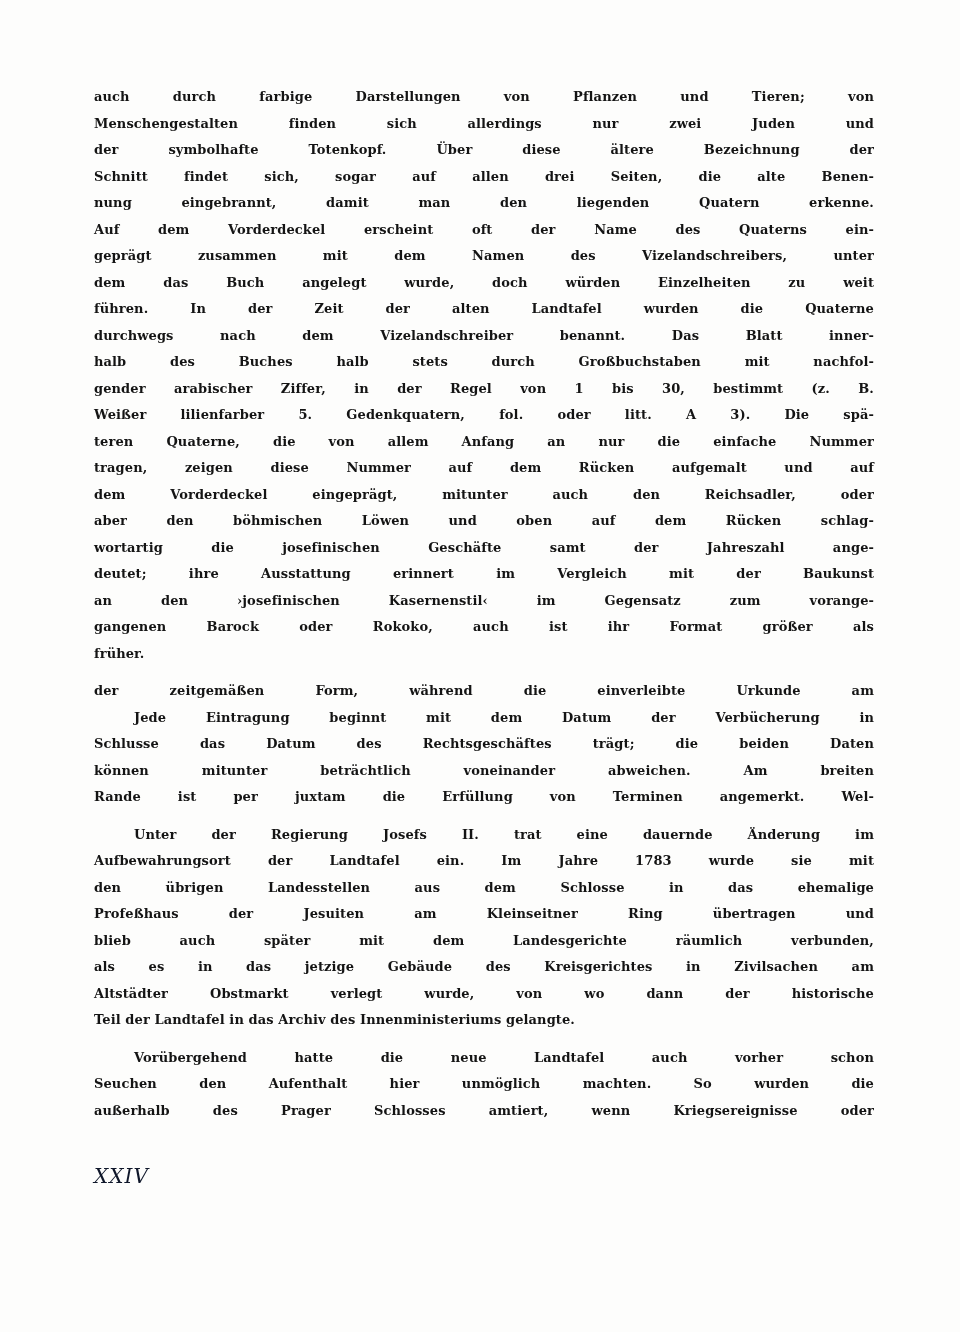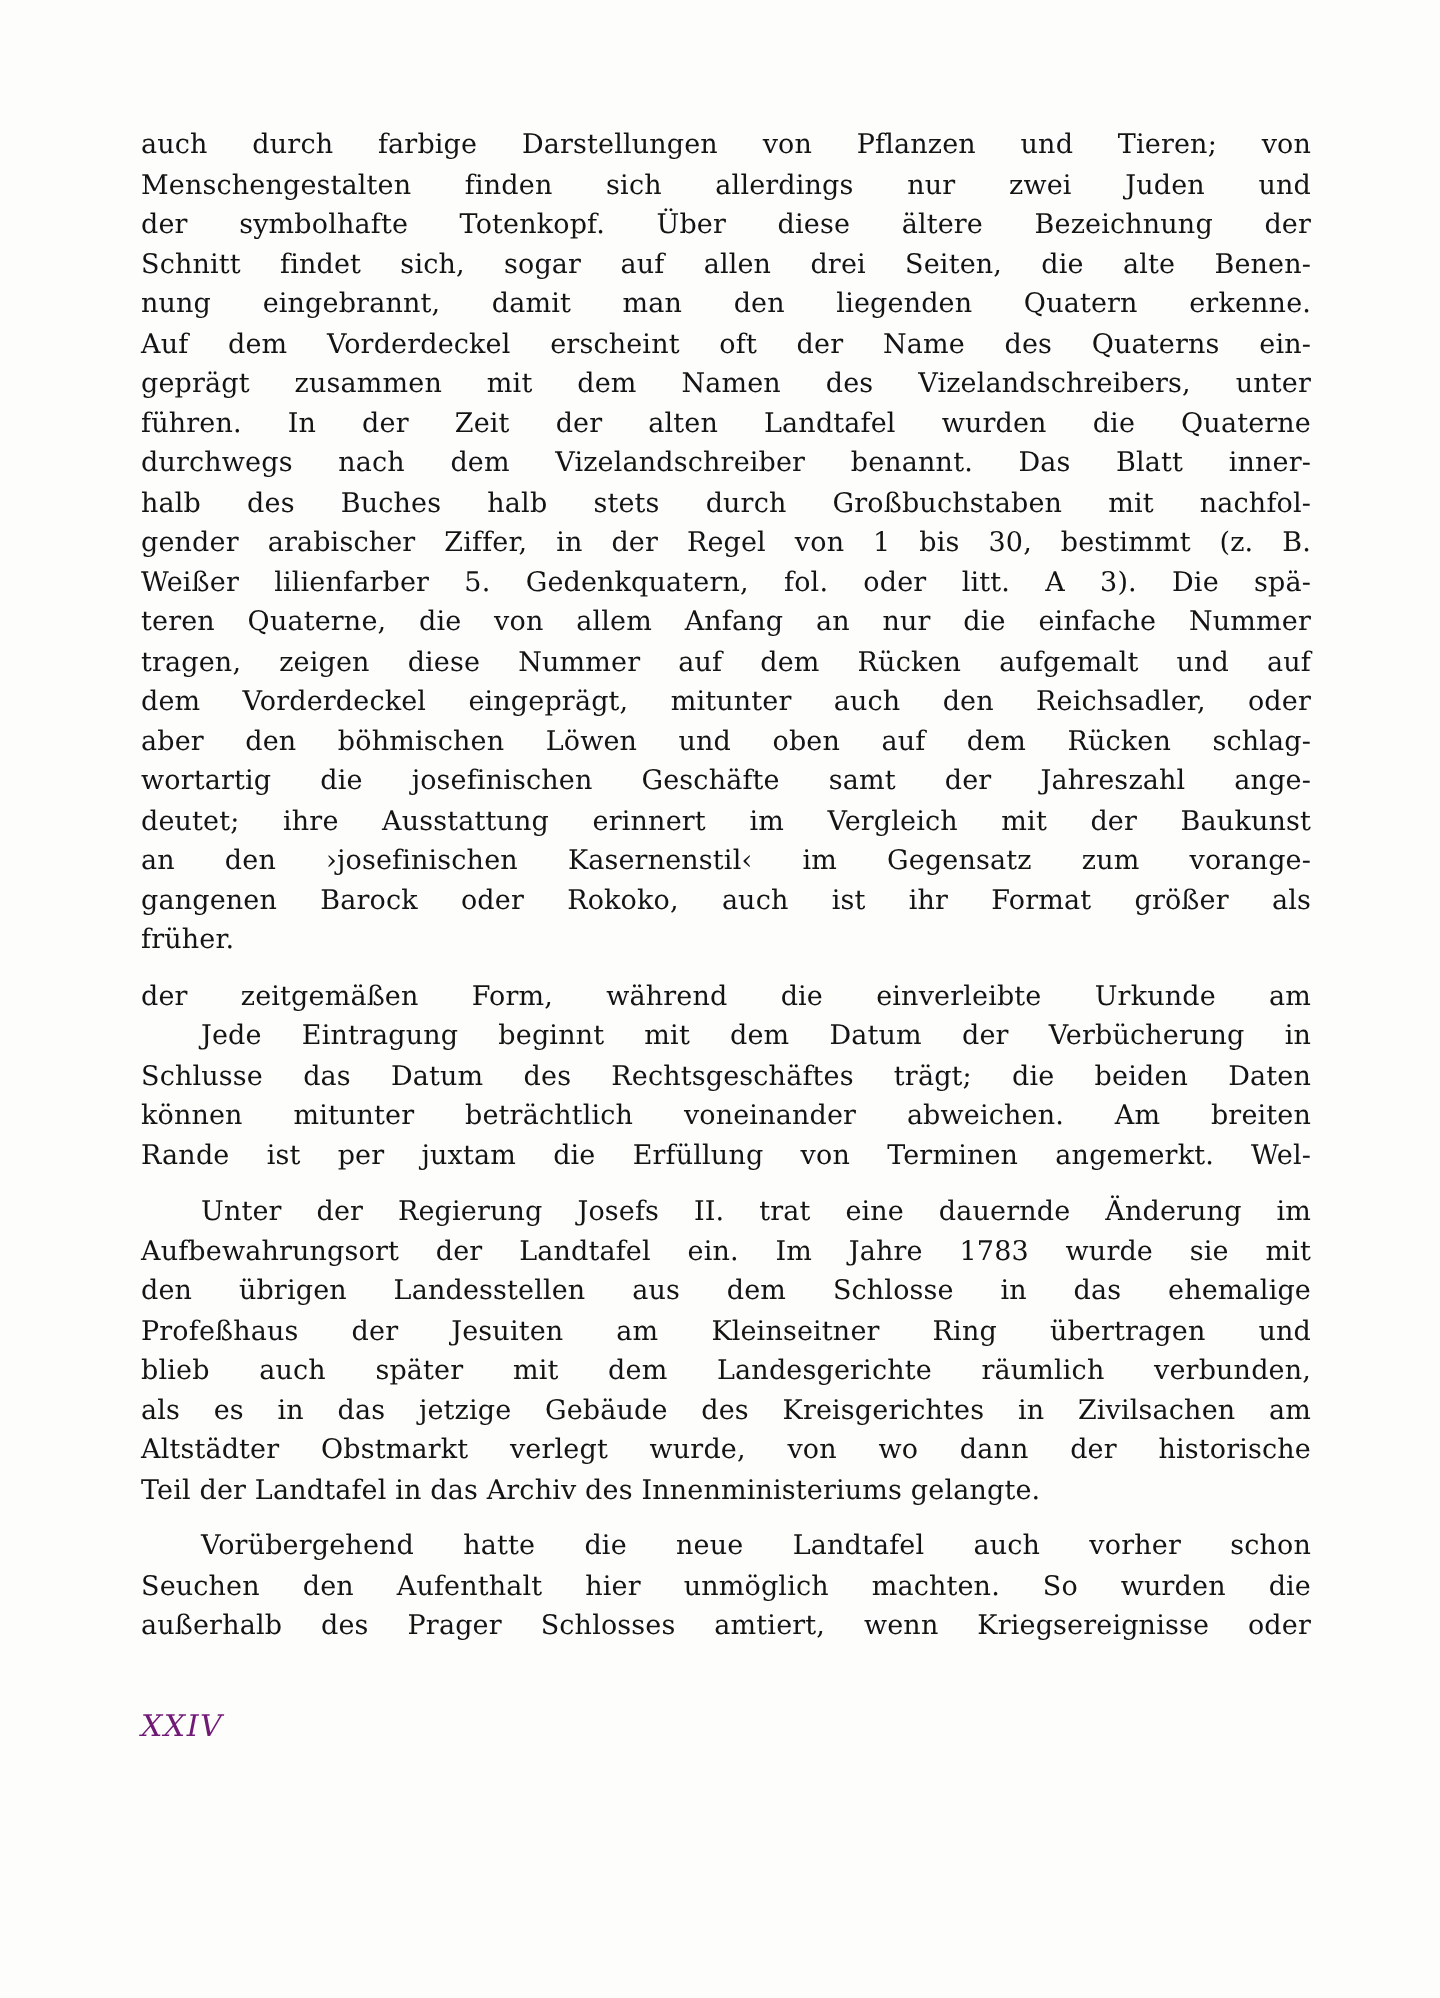--- a/index.html
+++ b/index.html
@@ -13,58 +13,60 @@
     height: 1332px;
     background: #fdfdfc;
     color: #141414;
     font-family: "DejaVu Serif", "Liberation Serif", serif;
     box-sizing: border-box;
     padding: 84px 86px 0 94px;
     overflow: hidden;
   }
   .text-block {
     width: 780px;
-    font-size: 18px;
+    font-size: 13px;
     line-height: 26.5px;
     letter-spacing: 0.1px;
+    font-weight: bold;
   }
   .paragraph { margin: 0; }
   .paragraph + .paragraph { margin-top: 11px; }
   .line {
     text-align: justify;
     text-align-last: justify;
     -moz-text-align-last: justify;
     white-space: normal;
   }
   .line.last {
     text-align-last: left;
     -moz-text-align-last: left;
   }
   .line.indent { padding-left: 40px; }
   .page-number {
     margin-top: 40px;
     font-style: italic;
     font-size: 20px;
     letter-spacing: 1px;
-    color: #701a75;
+    color: #0f172a;
   }
 </style>
 </head>
 <body>
 
 <div class="page">
   <div class="text-block">
       <div class="paragraph">
         <div class="line">auch durch farbige Darstellungen von Pflanzen und Tieren; von</div>
         <div class="line">Menschengestalten finden sich allerdings nur zwei Juden und</div>
         <div class="line">der symbolhafte Totenkopf. Über diese ältere Bezeichnung der</div>
         <div class="line">Schnitt findet sich, sogar auf allen drei Seiten, die alte Benen-</div>
         <div class="line">nung eingebrannt, damit man den liegenden Quatern erkenne.</div>
         <div class="line">Auf dem Vorderdeckel erscheint oft der Name des Quaterns ein-</div>
         <div class="line">geprägt zusammen mit dem Namen des Vizelandschreibers, unter</div>
+        <div class="line">dem das Buch angelegt wurde, doch würden Einzelheiten zu weit</div>
         <div class="line">führen. In der Zeit der alten Landtafel wurden die Quaterne</div>
         <div class="line">durchwegs nach dem Vizelandschreiber benannt. Das Blatt inner-</div>
         <div class="line">halb des Buches halb stets durch Großbuchstaben mit nachfol-</div>
         <div class="line">gender arabischer Ziffer, in der Regel von 1 bis 30, bestimmt (z. B.</div>
         <div class="line">Weißer lilienfarber 5. Gedenkquatern, fol. oder litt. A 3). Die spä-</div>
         <div class="line">teren Quaterne, die von allem Anfang an nur die einfache Nummer</div>
         <div class="line">tragen, zeigen diese Nummer auf dem Rücken aufgemalt und auf</div>
         <div class="line">dem Vorderdeckel eingeprägt, mitunter auch den Reichsadler, oder</div>
         <div class="line">aber den böhmischen Löwen und oben auf dem Rücken schlag-</div>
         <div class="line">wortartig die josefinischen Geschäfte samt der Jahreszahl ange-</div>

